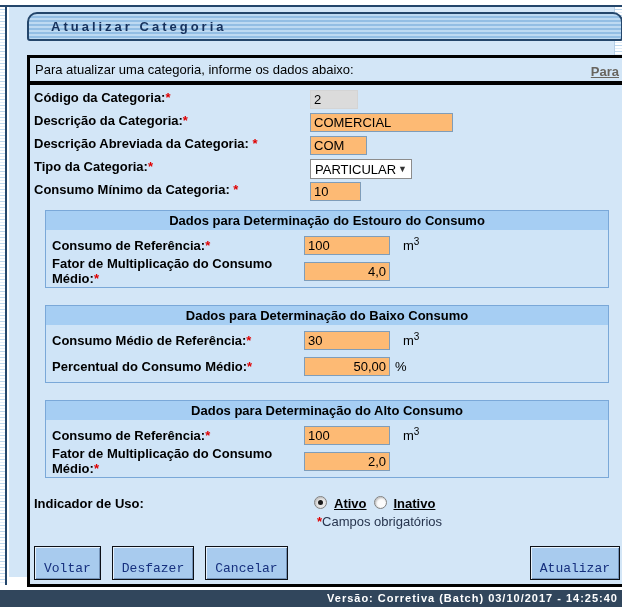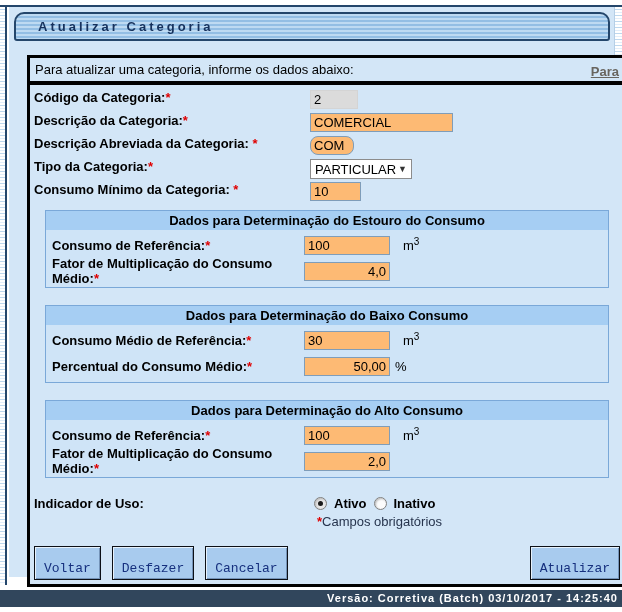--- a/index.html
+++ b/index.html
@@ -12,21 +12,21 @@
   .edge-strip {
     position:absolute; top:7px; height:578px; width:7px;
     background:repeating-linear-gradient(180deg,#ffffff 0 2px,#bdd7ee 2px 3px,#ffffff 3px 5px,#e2eefa 5px 6px);
   }
   .edge-strip.left  { left:0;  border-right:2px solid #24466b; }
   .edge-strip.right { left:614px; width:8px; border-left:1px solid #b6cfe6; }
 
   .main-area { position:absolute; left:9px; top:7px; width:605px; height:570px; background:#d3e6f7; }
 
   .title-bar {
-    position:absolute; left:5px; top:5px; width:596px; height:29px;
+    position:absolute; left:18px; top:5px; width:596px; height:29px;
     border:2px solid #24466b; border-radius:10px 10px 3px 3px;
     background:repeating-linear-gradient(180deg,#bedaf2 0 2px,#93bee4 2px 4px);
     display:flex; align-items:center; padding-left:22px;
     font-size:13px; font-weight:bold; letter-spacing:3px; color:#16315c;
   }
 
   .form-box {
     position:absolute; left:18px; top:48px; width:600px;
     border:3px solid #000; background:#d3e6f7;
   }
@@ -43,21 +43,21 @@
   .req { color:#e00000; font-weight:bold; }
   input.tbx {
     font-family:"Liberation Sans", sans-serif; font-size:13px; color:#000;
     border:1px solid #7f9db9; background:#fdba74; height:19px; padding:1px 3px;
   }
   input.tbx:disabled, input.tbx.gray {
     background:#dbdbdb; border:1px solid #d4d4d4; color:#000;
   }
   .w-codigo { width:48px; }
   .w-desc   { width:143px; }
-  .w-abrev  { width:44px;border-radius:8px; }
+  .w-abrev  { width:57px; }
   .w-min    { width:51px; }
   .fake-select {
     width:102px; height:20px; border:1px solid #8c8c8c; background:#fff;
     display:inline-flex; justify-content:space-between; align-items:center;
     padding:0 4px; font-size:13px; color:#000; cursor:default;
   }
   .fake-select .arrow { font-size:9px; color:#333; }
 
   .section { margin:5px 15px 0 15px; border:1px solid #7aa8d8; background:#cfe4f7; padding-bottom:3px; }
   .section.gap { margin-top:17px; }
@@ -66,21 +66,21 @@
     color:#000000; padding:2px 6px; margin-bottom:2px;
   }
   .section-row { display:flex; align-items:center; height:26px; padding-left:6px; }
   .slbl { width:252px; flex:none; font-size:13px; font-weight:bold; color:#000; }
   .sinput { width:86px; }
   .num-right { text-align:right; }
   .unit { margin-left:13px; font-size:13px; color:#000; }
   .unit sup { font-size:10px; }
 
   .indicador-row { display:flex; align-items:center; margin-top:16px; padding-left:4px; height:18px; }
-  .radio-group { display:flex; align-items:center; gap:7px; margin-left:4px; }
+  .radio-group { display:flex; gap:7px; margin-left:4px;text-decoration:underline; }
   .radio {
     width:13px; height:13px; border-radius:50%; border:1px solid #808080;
     background:#fcfcfc; display:inline-flex; align-items:center; justify-content:center;
     box-shadow:inset 1px 1px 2px #b9b9b9; cursor:pointer; flex:none;
   }
   .radio.checked { background:#e8e8e8; }
   .radio .dot { width:5px; height:5px; border-radius:50%; background:#1a1a1a; display:none; }
   .radio.checked .dot { display:block; }
   .radio-label { font-size:13px; font-weight:bold; color:#000; cursor:pointer; }
 

